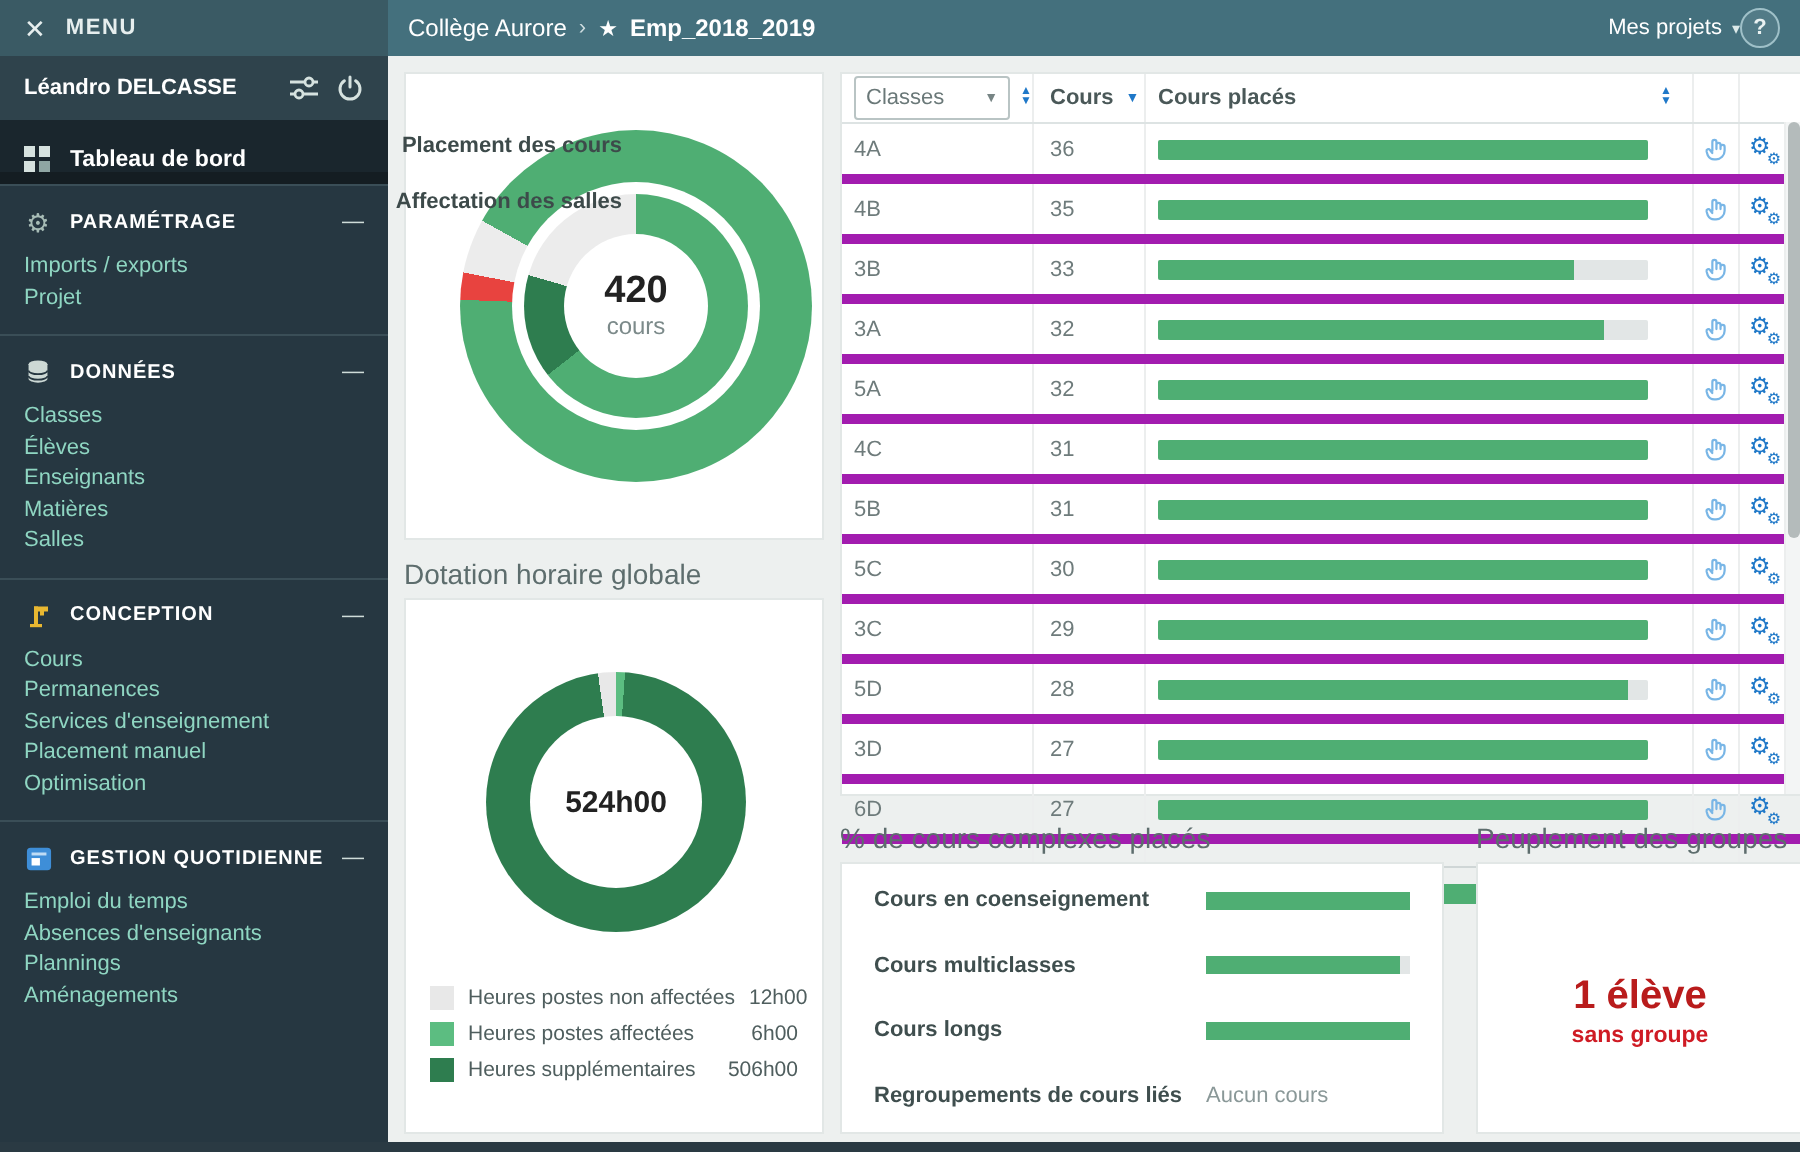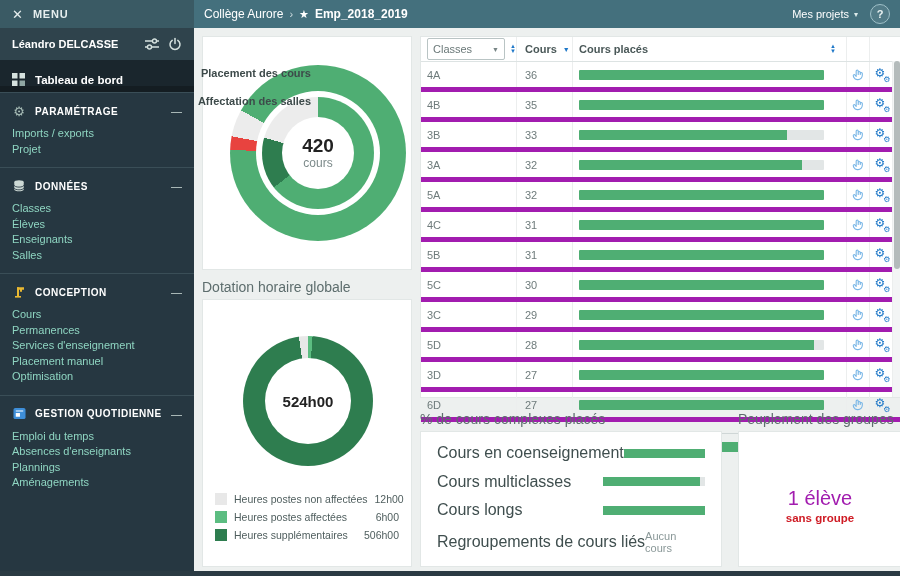--- a/index.html
+++ b/index.html
@@ -10,21 +10,21 @@
   .topbar-left{width:182px;flex-shrink:0;background:#3a5a64;display:flex;align-items:center;
                padding-left:12px;gap:10px;cursor:pointer;}
   .close-x{color:#e6eeee;font-size:13px;line-height:1;}
   .menu-lbl{color:#e6eeee;font-size:11px;font-weight:bold;letter-spacing:.8px;}
   .topbar-main{flex:1;background:#44707d;display:flex;align-items:center;
                justify-content:space-between;padding:0 10px;}
   .breadcrumb{color:#fff;font-size:12px;display:flex;gap:6px;align-items:center;}
   .bc-sep{color:#cfdde0;font-size:11px;}
   .bc-star{font-size:11px;}
   .bc-project{font-weight:bold;}
-  .topbar-right{display:flex;gap:12px;}
+  .topbar-right{display:flex;}
   .projects{font-size:11px;color:#fff;display:flex;gap:5px;align-items:center;cursor:pointer;}
   .caret{font-size:8px;color:#dceaea;}
   .help-btn{width:18px;height:18px;border-radius:50%;border:1px solid #9fc0c8;background:#527b87;
             color:#eaf2f2;font-size:11px;font-weight:bold;display:flex;align-items:center;
             justify-content:center;cursor:pointer;}
   
   .body-row{display:flex;height:548px;}
   
   .sidebar{width:194px;flex-shrink:0;background:#263741;}
   .user-row{height:32px;background:#2f434c;display:flex;align-items:center;padding:0 12px;gap:8px;}
@@ -100,29 +100,29 @@
   .cog-big{position:absolute;left:0;top:-1px;font-size:12px;line-height:12px;}
   .cog-small{position:absolute;right:-2px;bottom:-2px;font-size:8px;line-height:8px;}
   .vscroll{position:absolute;top:24px;right:0;bottom:0;width:8px;background:#f3f5f5;
            border-left:1px solid #eceeee;}
   .vthumb{position:absolute;top:0;right:1px;width:6px;height:208px;background:#b4bbbb;border-radius:3px;cursor:pointer;}
   
   .complex-title{left:226px;top:383px;}
   .card-complex{left:226px;top:403px;width:302px;height:136px;padding:12px 16px;
                 display:flex;flex-direction:column;justify-content:space-between;}
   .cx-row{display:flex;align-items:center;justify-content:space-between;}
-  .cx-label{font-size:16px;font-weight:normal;color:#3f4e4e;white-space:nowrap;}
+  .cx-label{font-size:11px;font-weight:bold;color:#3f4e4e;white-space:nowrap;}
   .cx-bar{width:102px;height:9px;background:#e2e6e6;overflow:hidden;}
   .cx-fill{display:block;height:100%;background:#4fae73;}
   .cx-text{width:102px;font-size:11px;color:#8a9898;}
   
   .groups-title{left:544px;top:383px;}
   .card-groups{left:544px;top:403px;width:164px;height:136px;display:flex;flex-direction:column;
                align-items:center;justify-content:center;gap:2px;}
-  .g-val{color:#a21caf;font-size:20px;font-weight:normal;margin-top:13px;}
+  .g-val{color:#b91c1c;font-size:20px;font-weight:bold;margin-top:13px;}
   .g-sub{color:#cf1b24;font-size:11.5px;font-weight:bold;}
   
   .footer-strip{position:absolute;left:0;right:0;bottom:0;height:5px;background:#2a3a43;z-index:5;}
 </style>
 </head>
 <body>
 
 <div class="app">
 
   <header class="topbar">
@@ -202,20 +202,21 @@
                 <path d="M1.5 6.6c0 1.2 2.5 2.2 5.5 2.2s5.5-1 5.5-2.2M1.5 9.8c0 1.2 2.5 2.2 5.5 2.2s5.5-1 5.5-2.2" stroke="#263741" stroke-width="1" fill="none"></path>
               </svg>
           </span>
           <span class="sec-label">DONNÉES</span>
           <span class="sec-minus">—</span>
         </div>
         <div class="sec-items">
           <div class="sb-item">Classes</div>
           <div class="sb-item">Élèves</div>
           <div class="sb-item">Enseignants</div>
+          <div class="sb-item">Matières</div>
           <div class="sb-item">Salles</div>
         </div>
       </div>
 
       <div class="section">
         <div class="sec-head">
           <span class="sec-ico">
             <svg width="13" height="12" viewBox="0 0 13 12">
                 <path d="M2 10h6v1.6H2z" fill="#e9b831"></path>
                 <path d="M4 1.2h2V10H4z" fill="#e9b831"></path>

